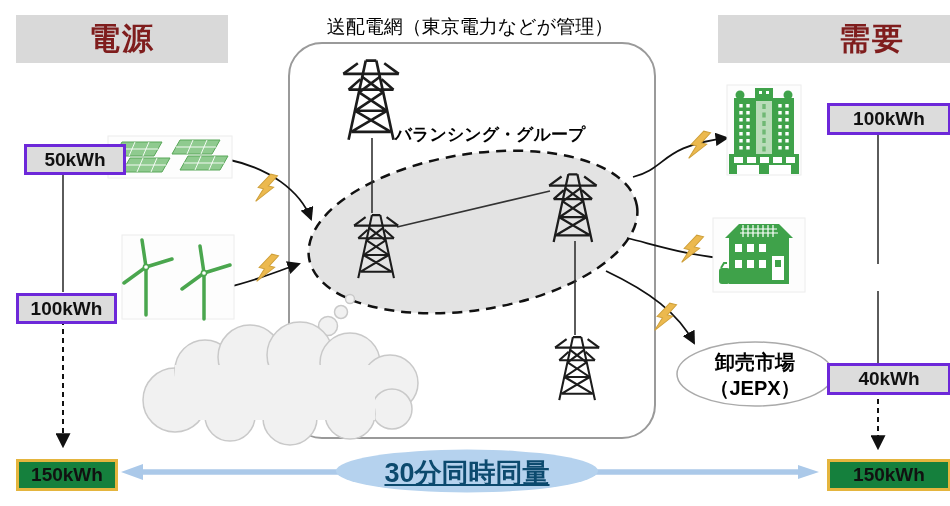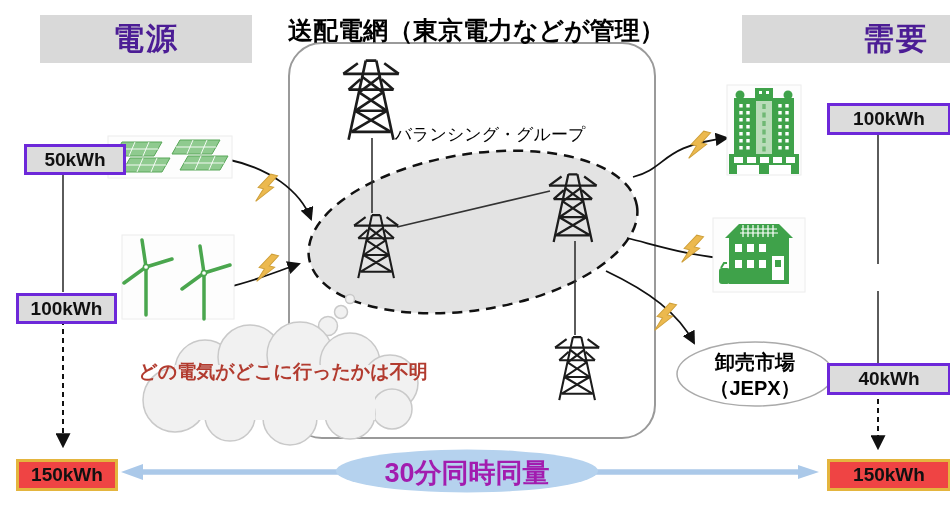--- a/index.html
+++ b/index.html
@@ -3,44 +3,44 @@
 <meta charset="utf-8">
 <style>
   html,body{margin:0;padding:0;background:#fff;}
   #stage{
     position:relative;width:950px;height:506px;background:#fff;overflow:hidden;
     font-family:"Liberation Sans","DejaVu Sans",sans-serif;color:#111;
   }
   .abs{position:absolute;}
   .hdr{
     background:#d9d9d9;display:flex;align-items:center;justify-content:center;
-    font-size:31px;font-weight:700;letter-spacing:2px;color:#4c1d95;margin-left:24px;
+    font-size:31px;font-weight:700;letter-spacing:2px;color:#7f1d1d;
   }
   .vbox{
     background:#dcdcdc;border:3px solid #6d28d9;display:flex;align-items:center;justify-content:center;
     font-size:19px;font-weight:600;color:#111;
   }
-  .vbox.orange{background:#ef4444;border-color:#e4b53e;}
+  .vbox.orange{background:#15803d;border-color:#e4b53e;}
   .gridbox{
     border:2px solid #9a9a9a;border-radius:34px;background:#fff;
   }
   .gridtitle{
-    text-align:center;font-size:25px;font-weight:700;color:#000;white-space:nowrap;
+    text-align:center;font-size:19px;font-weight:400;color:#000;white-space:nowrap;
   }
   .bglabel{
-    text-align:center;font-size:17px;font-weight:400;color:#000;white-space:nowrap;
+    text-align:center;font-size:17px;font-weight:700;color:#000;white-space:nowrap;
   }
   .cloudtext{
     text-align:center;font-size:19px;font-weight:700;color:#b23b2f;line-height:27px;white-space:nowrap;
   }
   .jepxtext{
     text-align:center;font-size:20px;font-weight:700;color:#000;line-height:26px;white-space:nowrap;
   }
   .banner{
-    text-align:center;font-size:27px;font-weight:700;color:#a21caf;white-space:nowrap;
+    text-align:center;font-size:27px;font-weight:700;color:#0c4a6e;white-space:nowrap;text-decoration:underline;
   }
   svg.layer{position:absolute;left:0;top:0;}
 </style>
 </head>
 <body>
 
 <div id="stage">
 
   <div class="abs gridbox" style="left:288px;top:42px;width:364px;height:393px;"></div>
 
@@ -213,18 +213,17 @@
   <div class="abs vbox" style="left:827px;top:103px;width:118px;height:26px;">100kWh</div>
   <div class="abs vbox" style="left:827px;top:363px;width:118px;height:26px;">40kWh</div>
   <div class="abs vbox orange" style="left:827px;top:459px;width:118px;height:26px;">150kWh</div>
 
   <div class="abs jepxtext" style="left:691px;top:349px;width:128px;">
     <div>卸売市場</div>
     <div>（JEPX）</div>
   </div>
 
   <div class="abs cloudtext" style="left:128px;top:358px;width:310px;">
-    <div>どの電気がどこに行ったかは不明</div>
   </div>
 
   <div class="abs banner" style="left:337px;top:455px;width:260px;">30分同時同量</div>
 
 </div>
 
 </body></html>

